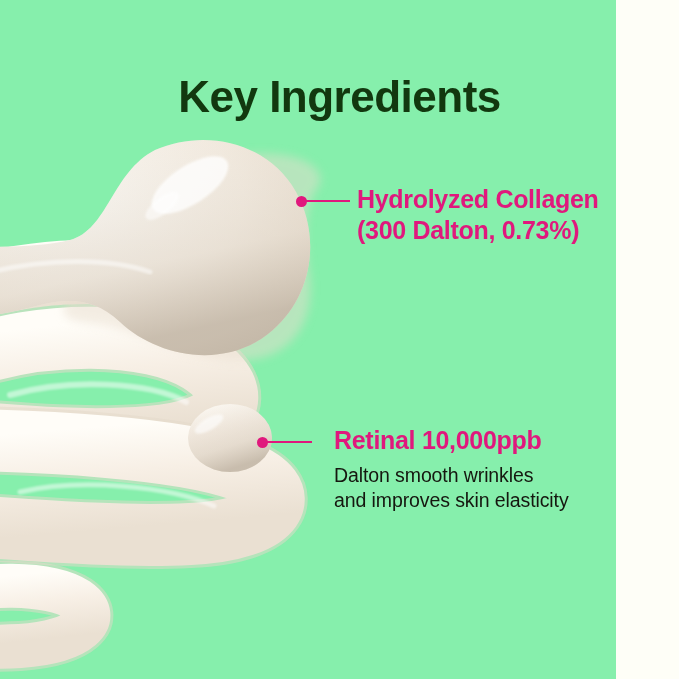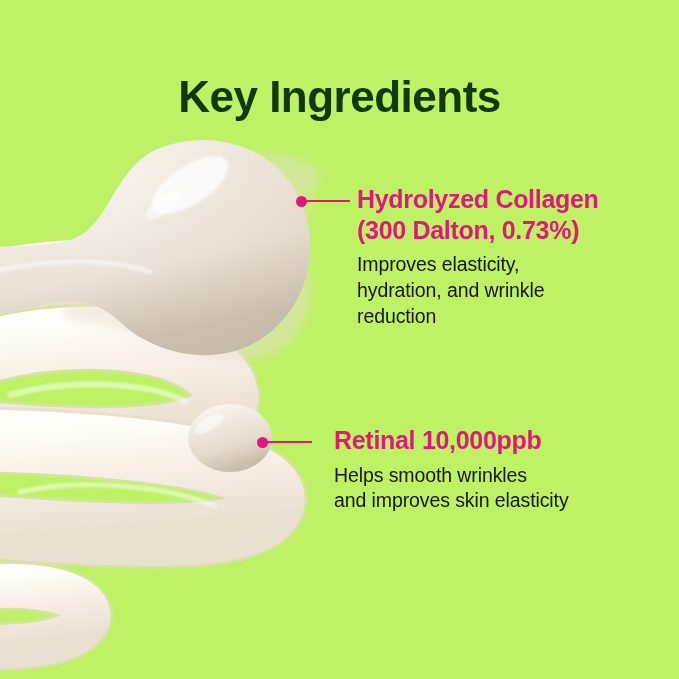--- a/index.html
+++ b/index.html
@@ -9,23 +9,23 @@
   body {
     width: 679px;
     height: 679px;
     background: #fefef7;
     font-family: "Liberation Sans", sans-serif;
     overflow: hidden;
     position: relative;
   }
   #infographic {
     position: relative;
-    width: 679px;
+    width: 616px;
     height: 679px;
-    background: #bef264;
+    background: #86efac;
     overflow: hidden;
   }
 
   
   .title {
     position: absolute;
     left: 0;
     top: 44px;
     width: 679px;
     text-align: center;
@@ -209,29 +209,26 @@
   </svg>
 
   <h1 class="title">Key Ingredients</h1>
 
   <div class="callout" id="callout-collagen">
     <span class="callout-dot"></span>
     <span class="callout-line"></span>
     <div class="callout-text">
       <p class="callout-heading">Hydrolyzed Collagen
 (300 Dalton, 0.73%)</p>
-      <p class="callout-body">Improves elasticity,
-hydration, and wrinkle
-reduction</p>
     </div>
   </div>
 
   <div class="callout" id="callout-retinal">
     <span class="callout-dot"></span>
     <span class="callout-line"></span>
     <div class="callout-text">
       <p class="callout-heading">Retinal 10,000ppb</p>
-      <p class="callout-body">Helps smooth wrinkles
+      <p class="callout-body">Dalton smooth wrinkles
 and improves skin elasticity</p>
     </div>
   </div>
 
 </div>
 
 </body></html>

